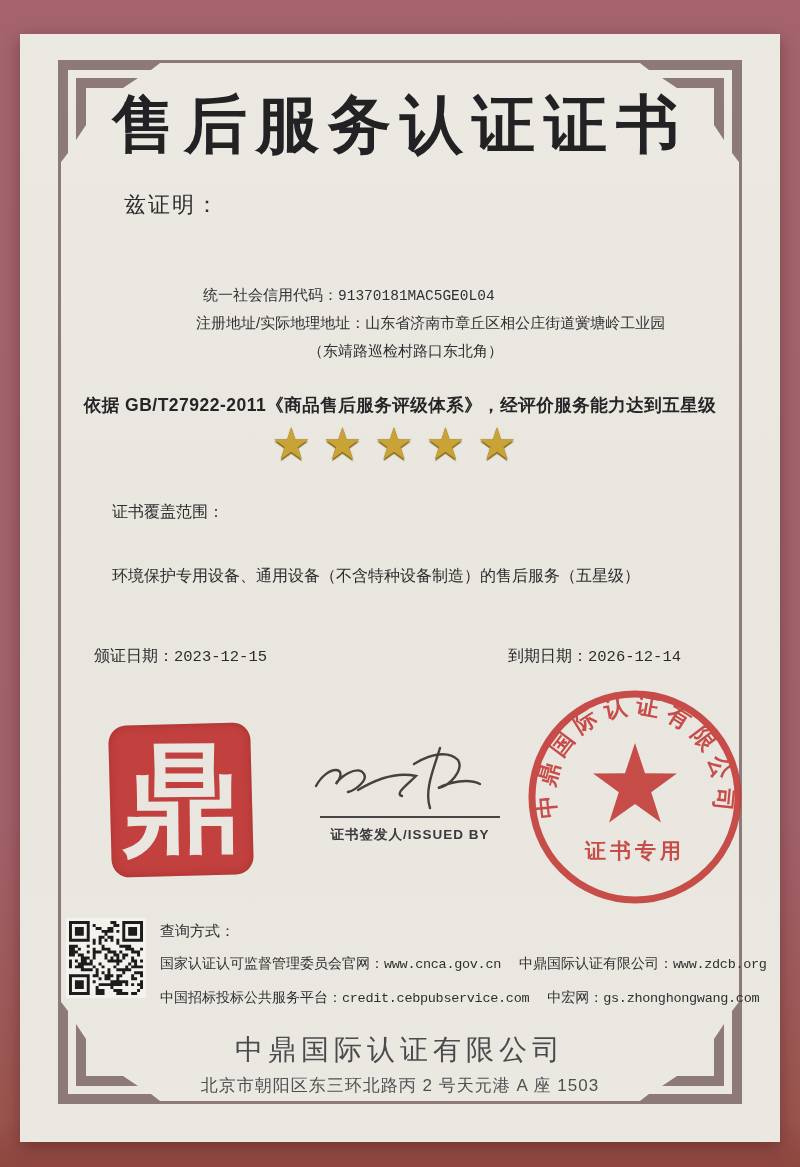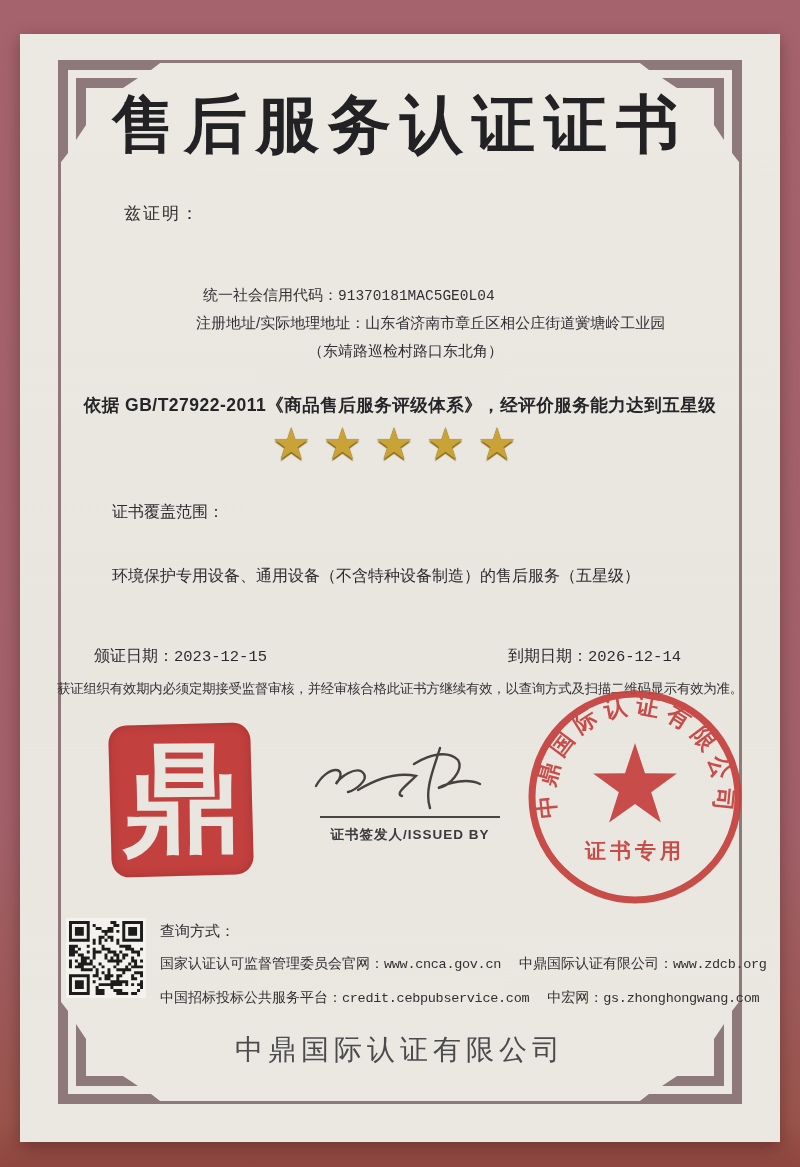--- a/index.html
+++ b/index.html
@@ -28,21 +28,21 @@
 
   .abs { position:absolute; }
   .ctr { left:0; width:100%; text-align:center; }
 
   .title {
     top:48px; font-family:"Liberation Serif", serif; font-weight:900;
     font-size:63px; letter-spacing:9px; color:#222225;
   }
   .certno { top:126px; right:70px; font-size:15.5px; color:#2e2e30; }
   .certno .num { font-family:"Liberation Mono", monospace; font-size:15px; letter-spacing:.5px; }
-  .attest { top:168px; left:104px; font-size:17px; color:#2c2c2e; letter-spacing:2px; }
+  .attest { top:156px; left:104px; font-size:22px; color:#2c2c2e; letter-spacing:2px; }
   .company { top:203px; font-size:27px; font-weight:700; color:#29292c; letter-spacing:3px; }
   .code-row { top:252px; left:183px; font-size:15px; color:#313134; }
   .code-row .num { font-family:"Liberation Mono", monospace; font-size:14.5px; }
   .addr-row { top:280px; left:176px; font-size:15px; color:#313134; }
   .addr2-row { top:308px; left:288px; font-size:15px; color:#313134; }
   .basis { top:359px; font-size:17.5px; font-weight:600; color:#252528; letter-spacing:.5px; }
   .stars { top:384px; font-size:44px; letter-spacing:12px; color:#c9a335;
            text-shadow:0 2px 1px #8a6d1f, 0 0 1px #6e5717; }
   .scope-label { top:468px; left:92px; font-size:16px; color:#2c2c2e; }
   .scope-text { top:500px; left:92px; font-size:16px; color:#2c2c2e;margin-top:32px; }
@@ -135,21 +135,20 @@
   <div class="abs scope-label">证书覆盖范围：</div>
   <div class="abs scope-text">环境保护专用设备、通用设备（不含特种设备制造）的售后服务（五星级）</div>
 
   <div class="abs date-left">
     <span>颁证日期：</span><span class="date-num">2023-12-15</span>
   </div>
   <div class="abs date-right">
     <span>到期日期：</span><span class="date-num">2026-12-14</span>
   </div>
 
-  <div class="abs ctr note">获证组织有效期内必须定期接受监督审核，并经审核合格此证书方继续有效，以查询方式及扫描二维码显示有效为准。</div>
 
   <div class="abs seal">
     <span>鼎</span>
   </div>
 
   <svg class="abs sig-svg" width="212" height="74" viewBox="0 0 212 74" xmlns="http://www.w3.org/2000/svg">
     <g fill="none" stroke="#46413f" stroke-width="2.4" stroke-linecap="round">
       <path d="M18,48 C30,26 52,28 38,46 C40,40 60,26 66,36 C70,42 58,52 50,54"></path>
       <path d="M60,52 C80,40 100,34 118,38 C110,46 96,56 104,58"></path>
       <path d="M142,10 C136,30 126,52 132,70"></path>
@@ -177,14 +176,15 @@
 
   <div class="abs query-label">查询方式：</div>
   <div class="abs query-line">
     <span>国家认证认可监督管理委员会官网：</span><span class="url">www.cnca.gov.cn</span><span class="gap"></span><span>中鼎国际认证有限公司：</span><span class="url">www.zdcb.org</span>
   </div>
   <div class="abs query-line2">
     <span>中国招标投标公共服务平台：</span><span class="url">credit.cebpubservice.com</span><span class="gap"></span><span>中宏网：</span><span class="url">gs.zhonghongwang.com</span>
   </div>
 
   <div class="abs ctr issuer-name">中鼎国际认证有限公司</div>
+  <div class="abs ctr issuer-addr">北京市朝阳区东三环北路丙 2 号天元港 A 座 1503</div>
 
 </div>
 
 </body></html>

